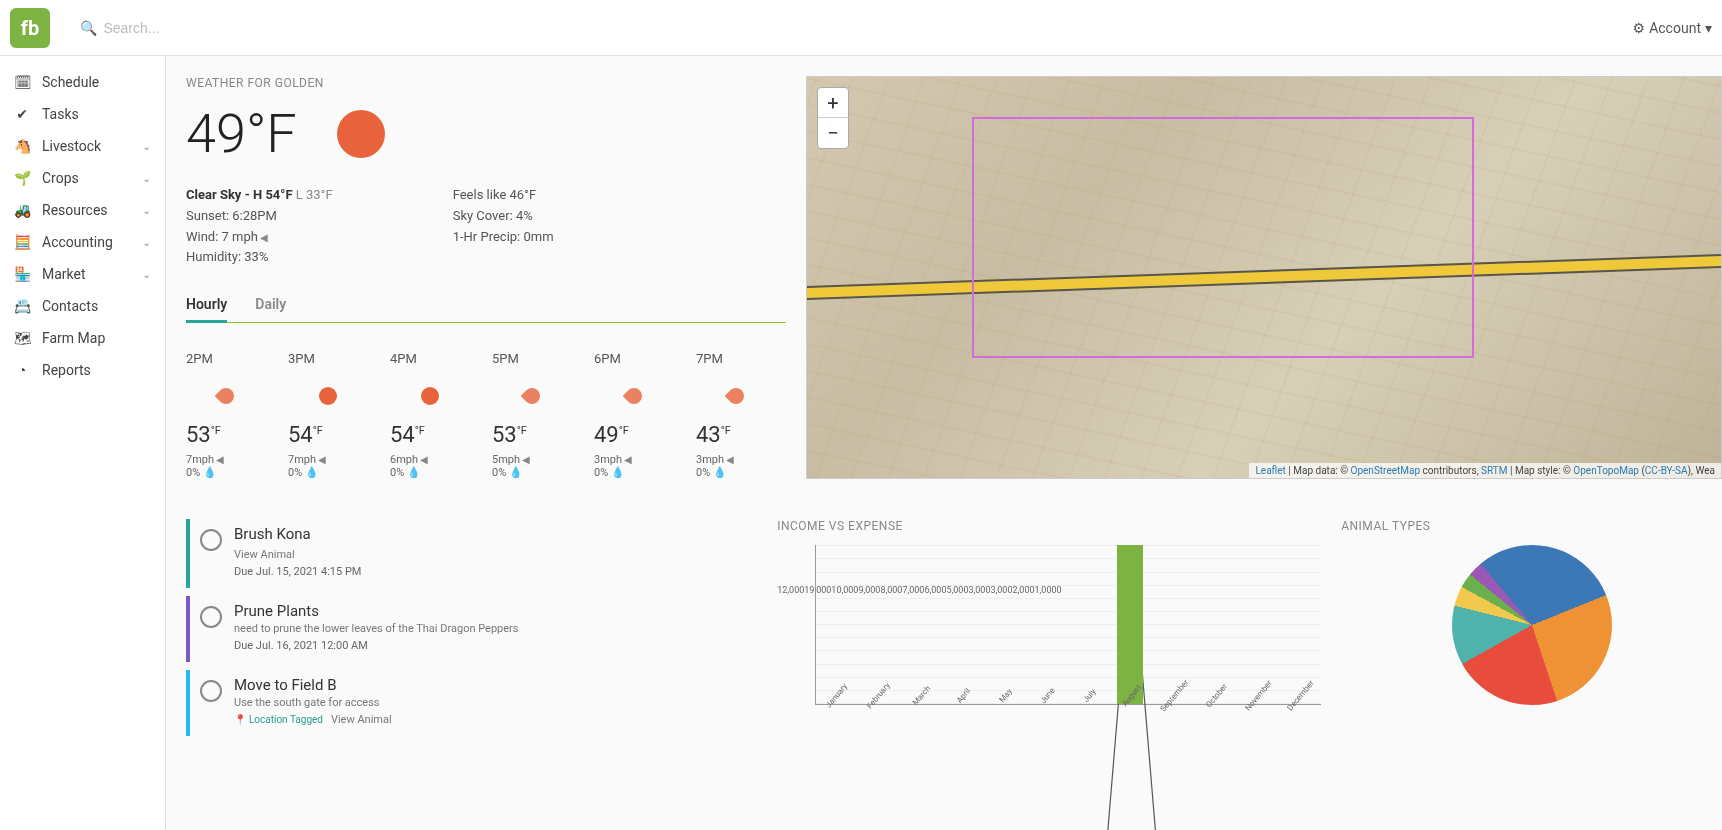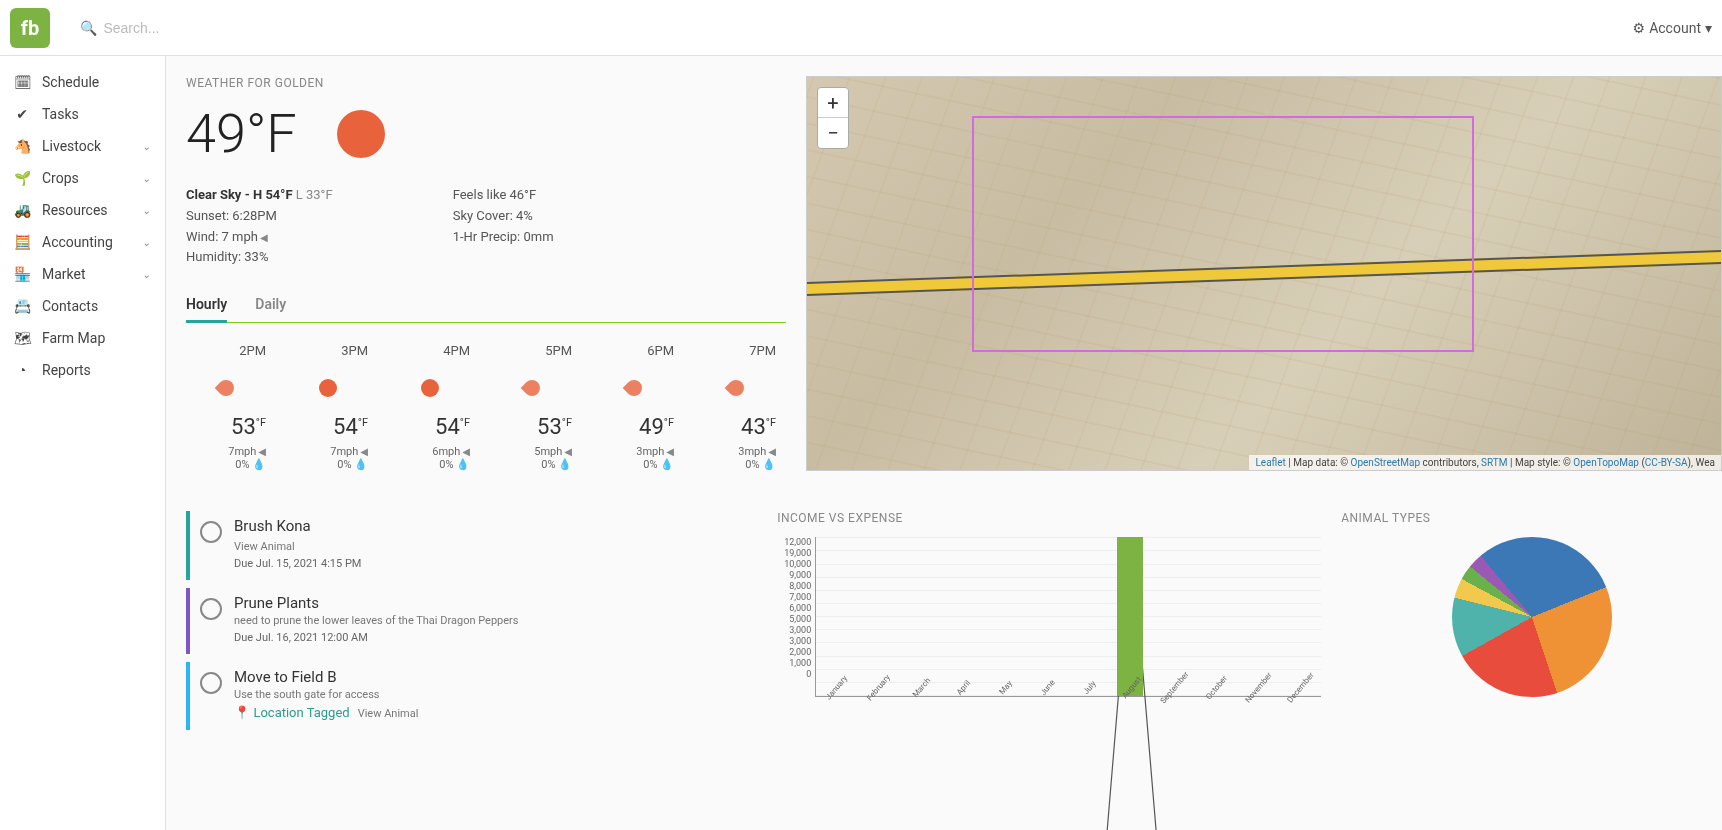--- a/index.html
+++ b/index.html
@@ -23,21 +23,21 @@
 .weather-panel { width: 600px; }
 .temp-row { display: flex; align-items: center; gap: 40px; margin-bottom: 20px; }
 .temp-big { font-size: 54px; font-weight: 300; color: #222; }
 .sun-big { width: 48px; height: 48px; border-radius: 50%; background: #e8633c; }
 .cond-cols { display: flex; gap: 120px; margin-bottom: 20px; font-size: 13px; color: #555; line-height: 1.6; }
 .cond-head { color: #333; }
 .tabs { display: flex; gap: 28px; border-bottom: 1px solid #84cc16; margin-bottom: 20px; }
 .tab { padding: 8px 0; cursor: pointer; color: #888; font-weight: 600; font-size: 14px; }
 .tab.active { color: #333; border-bottom: 3px solid #26a69a; margin-bottom: -1px; }
 .hourly-row { display: flex; gap: 18px; justify-content: space-between; padding-right: 10px; }
-.hour-card { text-align: right; width: 80px; }
+.hour-card { text-align: left; width: 80px; margin-top: 8px; }
 .hour-time { color: #555; font-size: 13px; margin-bottom: 18px; }
 .hour-icon { height: 24px; margin-bottom: 14px; display: flex; align-items: center; justify-content: center; }
 .sun-sm { width: 18px; height: 18px; border-radius: 50%; background: #e8633c; display: inline-block; }
 .part-sm { width: 16px; height: 16px; border-radius: 50% 50% 50% 0; background: #e8633c; display: inline-block; transform: rotate(45deg); opacity: .8; }
 .hour-temp { font-size: 22px; color: #333; margin-bottom: 6px; }
 .hour-temp sup { font-size: 11px; }
 .hour-wind { font-size: 11px; color: #666; }
 .hour-precip { font-size: 11px; color: #666; }
 .drop { color: #4a90d9; }
 .map-panel { flex: 1; position: relative; background: linear-gradient(135deg,#d4c9b0 0%, #c8bda3 30%, #d8cfb8 60%, #beb398 100%); border: 1px solid #ccc; min-height: 360px; overflow: hidden; }
@@ -55,23 +55,23 @@
 .panel { flex: 1; }
 .panel.tasks{ flex:1.05; }
 .panel.income{ flex:1; }
 .panel.animals{ flex:.7; }
 .task { display: flex; gap: 12px; border-left: 4px solid; padding: 6px 0 10px 10px; margin-bottom: 8px; }
 .task-circle { width: 22px; height: 22px; border: 2px solid #888; border-radius: 50%; margin-top: 4px; flex-shrink: 0; cursor: pointer; }
 .task-title { color: #333; font-size: 15px; margin-bottom: 2px; }
 .task-sub { font-size: 11px; color: #777; }
 .task-link { font-size: 11px; color: #777; cursor: pointer; display: inline-block; margin-left: 8px; }
 .task-due { font-size: 11px; color: #666; margin-top: 4px; }
-.loc-tag { font-size: 13px; color: #2a9d8f; }
+.loc-tag { font-size: 10px; color: #2a9d8f; }
 .chart-area { display: flex; gap: 4px; height: 160px; }
-.y-axis { display: flex; flex-direction: column; justify-content: space-between; font-size: 9px; color: #666; text-align: right; width: 34px; padding-bottom: 18px; }
+.y-axis { display: flex; flex-direction: row; justify-content: space-between; font-size: 9px; color: #666; text-align: right; width: 34px; padding-bottom: 18px; margin-top: 40px; }
 .chart-body { flex: 1; position: relative; border-left: 1px solid #999; border-bottom: 1px solid #999; }
 .chart-grid { position: absolute; inset: 0; display: flex; flex-direction: column; justify-content: space-between; }
 .gridline { border-top: 1px solid #eee; height: 0; }
 .bar { position: absolute; background: #7cb342; bottom: 0; width: 26px; }
 .line-overlay { position: absolute; inset: 0; }
 .x-axis { display: flex; font-size: 8px; color: #666; margin-left: 38px; }
 .x-tick { flex: 1; text-align: center; transform: rotate(-50deg); transform-origin: top left; white-space: nowrap; padding-top: 6px; }
 .pie-wrap { display: flex; justify-content: center; }
 .pie { width: 160px; height: 160px; border-radius: 50%; }
 .arrow-ico { display:inline-block; font-size:10px; color:#888; margin-left:2px; }

